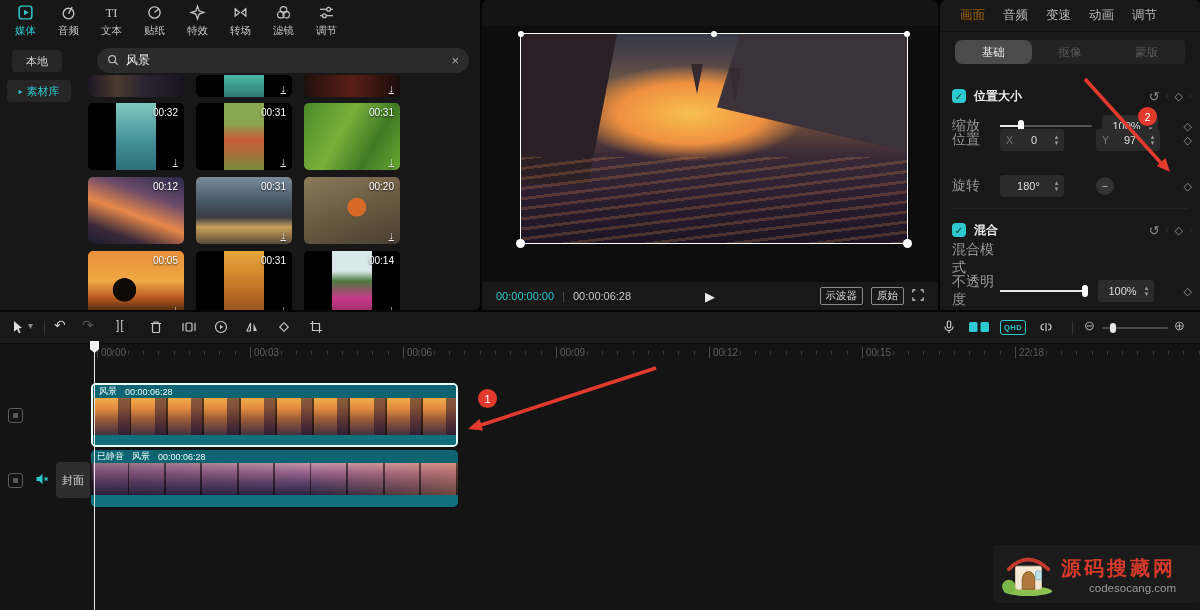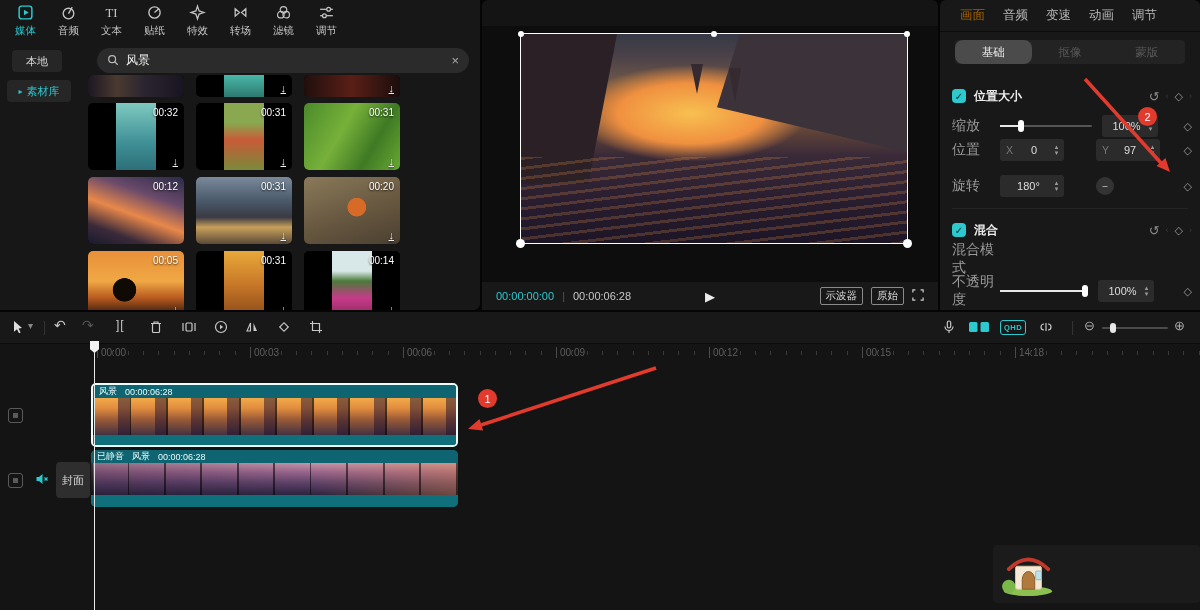--- a/index.html
+++ b/index.html
@@ -361,21 +361,21 @@
           <span class="val">100%</span>
           <span class="stepper">
             <span>▴</span>
             <span>▾</span>
           </span>
         </span>
       <span class="hicons">
           <span class="kf">◇</span>
         </span>
     </div>
-    <div class="irow" style="top:138px">
+    <div class="irow" style="top:128px">
       <span class="ilabel">位置</span>
       <span class="vbox" style="width:64px;margin-right:32px">
           <span class="pre">X</span>
           <span class="val">0</span>
           <span class="stepper">
             <span>▴</span>
             <span>▾</span>
           </span>
         </span>
       <span class="vbox" style="width:64px">
@@ -515,21 +515,21 @@
     </div>
 
     <div class="ruler">
       <div class="ticks"></div>
       <span class="rl" style="left:97px">00:00</span>
       <span class="rl" style="left:250px">00:03</span>
       <span class="rl" style="left:403px">00:06</span>
       <span class="rl" style="left:556px">00:09</span>
       <span class="rl" style="left:709px">00:12</span>
       <span class="rl" style="left:862px">00:15</span>
-      <span class="rl" style="left:1015px">14:18</span>
+      <span class="rl" style="left:1015px">22:18</span>
     </div>
 
     <div class="trackbtn" style="left:8px;top:96px">
         <i></i>
       </div>
     <div class="trackbtn" style="left:8px;top:161px">
         <i></i>
       </div>
     <span class="ti" style="left:34px;top:159px">
         <svg width="16" height="16" viewBox="0 0 16 16">
@@ -564,20 +564,24 @@
 
     <div class="wm">
       <span><svg width="54" height="48" viewBox="0 0 56 50">
             <ellipse cx="28" cy="45" rx="25" ry="5" fill="#8cc152"></ellipse>
             <circle cx="8" cy="40" r="7" fill="#7ab648"></circle>
             <rect x="15" y="19" width="27" height="24" rx="2" fill="#f5e9d5" stroke="#d8c8a8"></rect>
             <path d="M8 22 Q28 2 49 22" fill="none" stroke="#c0392b" stroke-width="4" stroke-linecap="round"></path>
             <path d="M22 43 V33 a6.5 8.5 0 0 1 13 0 V43 Z" fill="#b07a3e" stroke="#8a5a28"></path>
             <rect x="36" y="24" width="6" height="9" rx="1" fill="#bfe3ea" stroke="#8ab8c2"></rect>
           </svg></span>
+      <span class="txt">
+        <span class="t1">源码搜藏网</span>
+        <span class="t2">codesocang.com</span>
+      </span>
     </div>
   </div>
 
   <svg id="arrows" width="1200" height="610" viewBox="0 0 1200 610">
     <line x1="656" y1="368" x2="481" y2="425" stroke="#e23b2e" stroke-width="3.5"></line>
     <polygon points="468,429 479.5,419 483.1,430.4" fill="#e23b2e"></polygon>
     <line x1="1085" y1="79" x2="1161" y2="163" stroke="#e23b2e" stroke-width="3.5"></line>
     <polygon points="1170,172 1156.6,166.1 1165.5,158" fill="#e23b2e"></polygon>
   </svg>
   <div class="badge" style="left:478px;top:389px">1</div>

